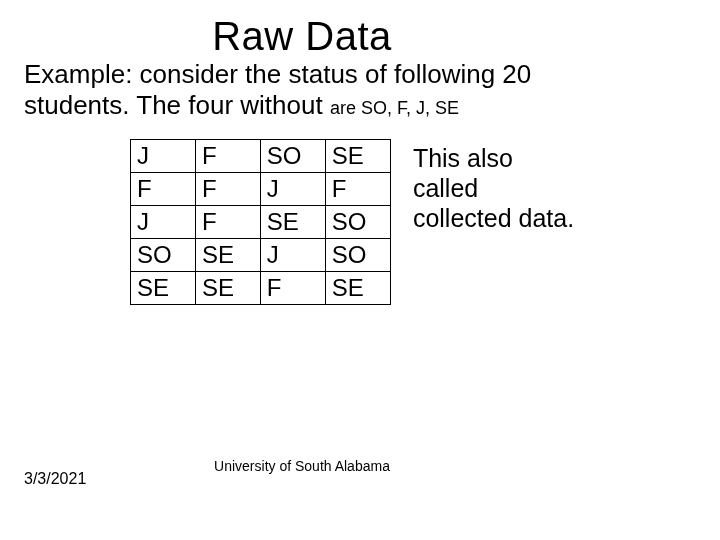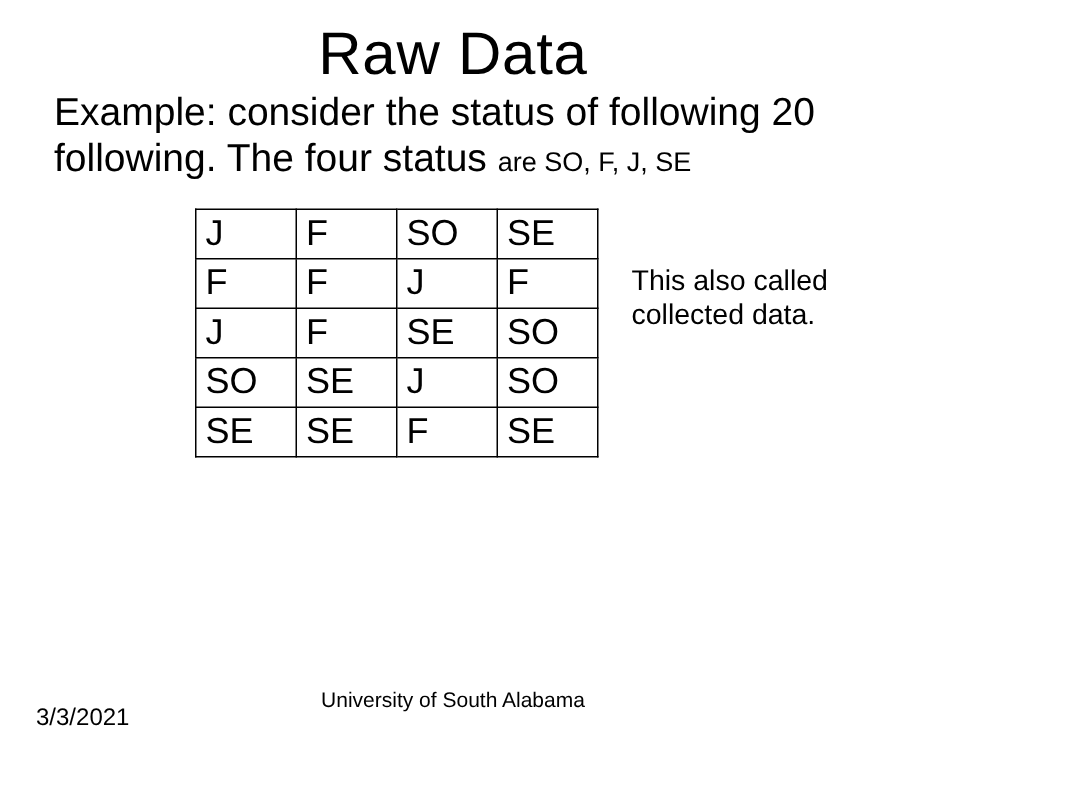--- a/index.html
+++ b/index.html
@@ -30,21 +30,21 @@
     font-size: 26px;
     line-height: 1.2;
     padding: 14px 24px 0 24px;
   }
   .body-text .indent {
     display: block;
     padding-left: 40px;
   }
   .status-line {
     font-size: 26px;
-    padding: 0 24px 0 36px;
+    padding: 0 24px 0 24px;
     line-height: 1.2;
   }
   .status-line .small {
     font-size: 18px;
   }
   .lower {
     display: flex;
     align-items: flex-start;
     padding: 18px 24px 0 130px;
   }
@@ -54,26 +54,25 @@
   table.data td {
     border: 1.5px solid #000;
     font-size: 24px;
     padding: 2px 6px;
     width: 54px;
     height: 28px;
     text-align: left;
     vertical-align: middle;
   }
   .side-note {
-    font-size: 19px;
+    font-size: 25px;
     line-height: 1.2;
     padding-left: 22px;
     padding-top: 4px;
     max-width: 240px;
-    margin-top: 34px;
   }
   .footer-date {
     position: absolute;
     left: 24px;
     bottom: 52px;
     font-size: 16px;
   }
   .footer-center {
     position: absolute;
     left: 0;
@@ -87,21 +86,21 @@
 <body>
 
 <div class="slide">
 
   <div class="title">Raw Data</div>
 
 
   <div class="status-line">
     <span>Example: consider the status of following 20</span><br>
     <span class="indent">
-      <span>following. The four status </span><span class="small">are SO, F, J, SE</span>
+      <span>students. The four without </span><span class="small">are SO, F, J, SE</span>
     </span>
   </div>
 
   <div class="lower">
     <table class="data">
       <tbody>
           <tr>
         <td>J</td>
         <td>F</td>
         <td>SO</td>

